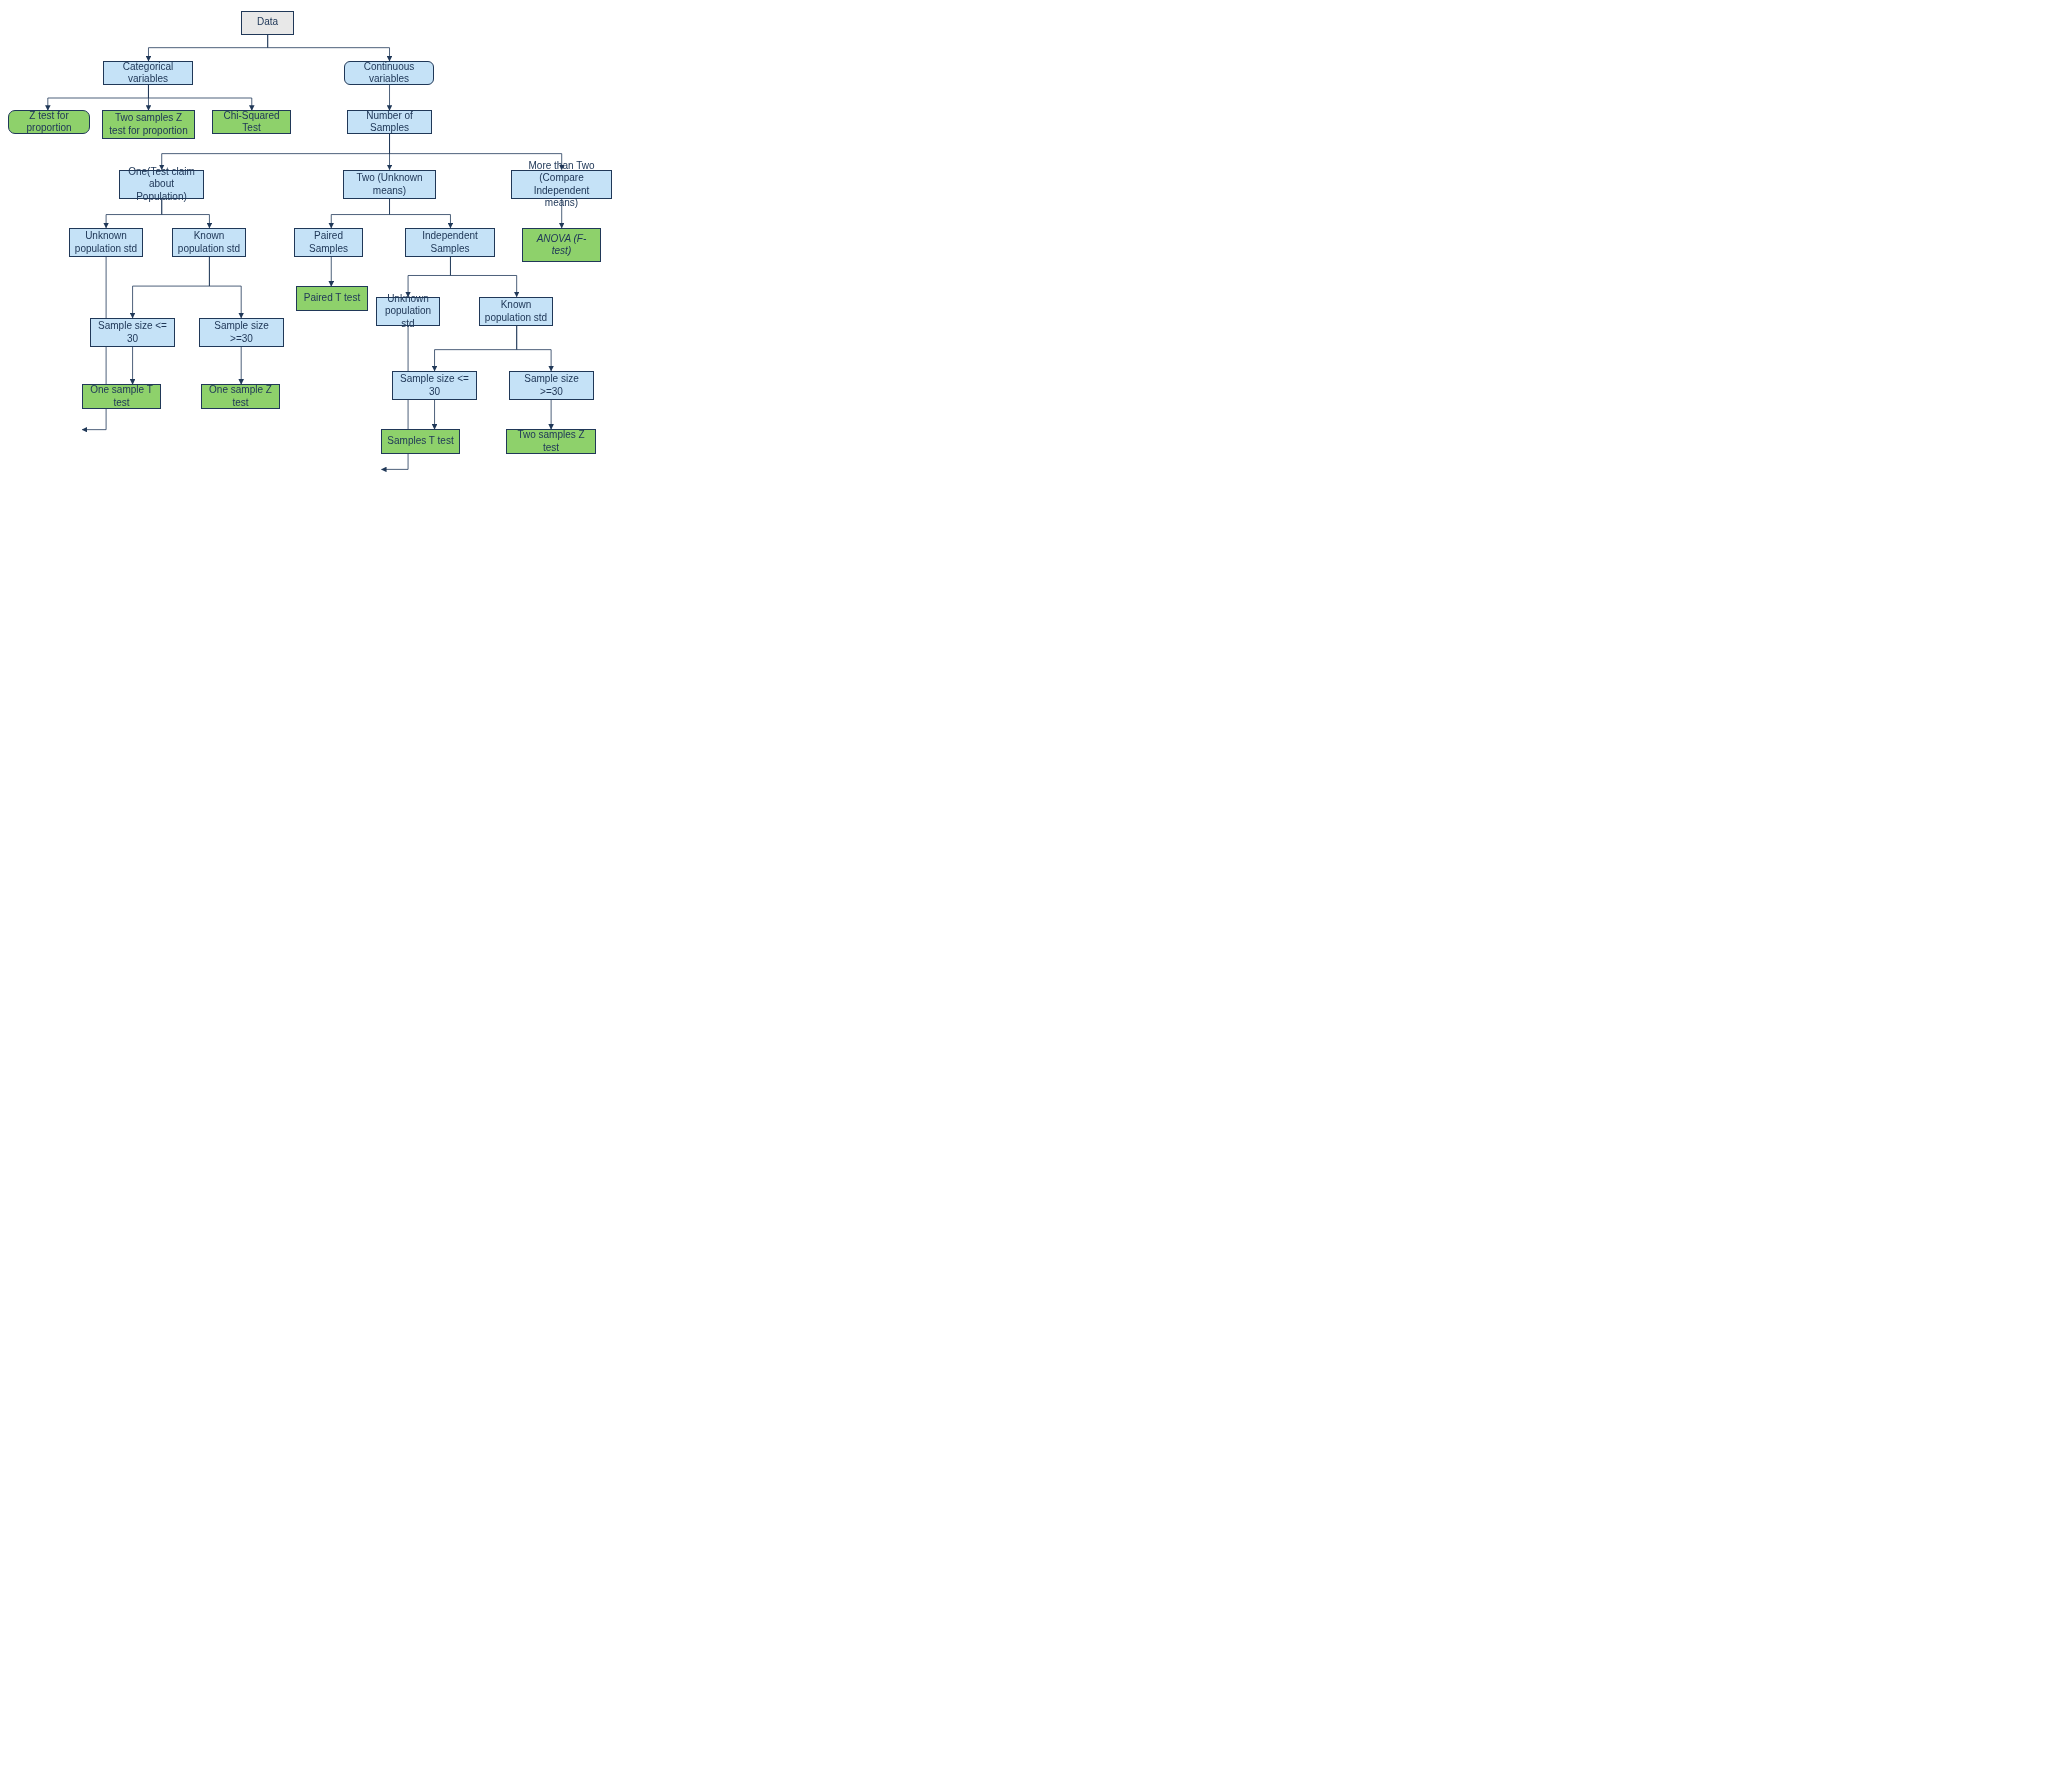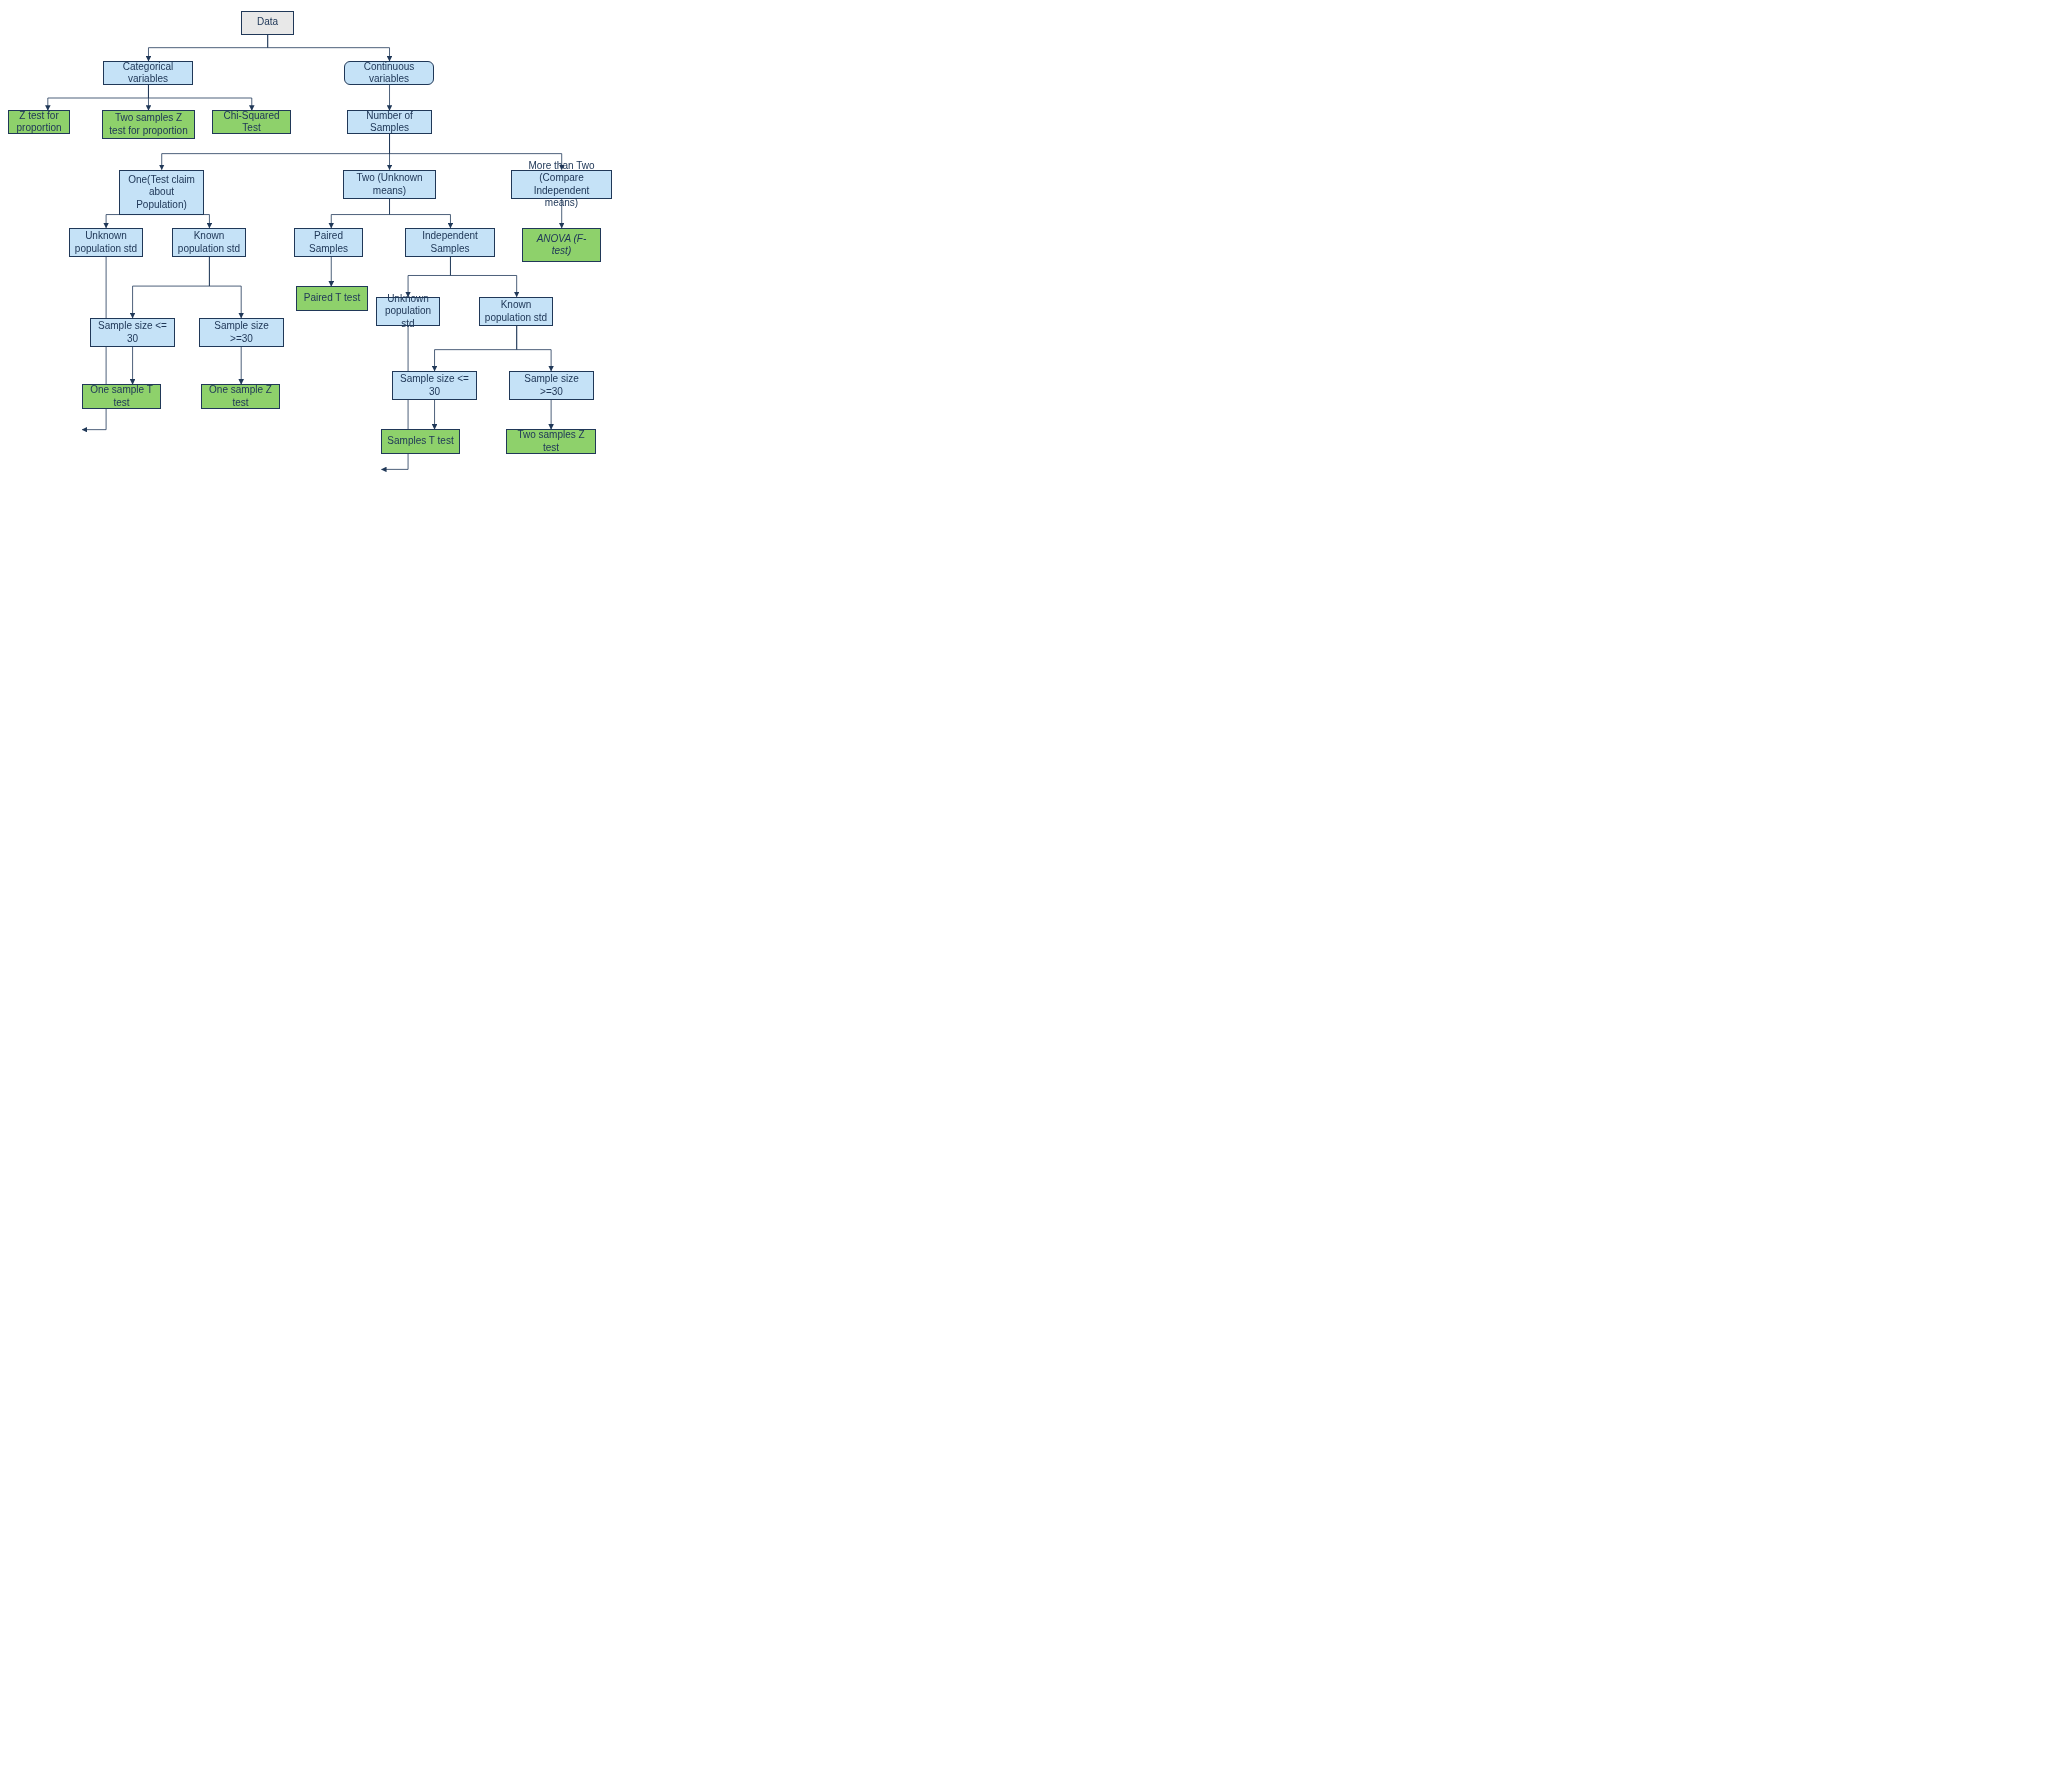--- a/index.html
+++ b/index.html
@@ -103,37 +103,37 @@
   </div>
 
   <div class="node blue" style="left:103px; top:61px; width:90px; height:24px;">
     <span>Categorical variables</span>
   </div>
 
   <div class="node blue" style="left:344px; top:61px; width:90px; height:24px;border-radius:6px;">
     <span>Continuous variables</span>
   </div>
 
-  <div class="node green" style="left:8px; top:110px; width:62px; height:24px;">
+  <div class="node green" style="left:8px; top:110px; width:82px; height:24px;border-radius:7px;">
     <span>Z test for proportion</span>
   </div>
 
   <div class="node green" style="left:102px; top:110px; width:93px; height:29px;">
     <span>Two samples Z test for proportion</span>
   </div>
 
   <div class="node green" style="left:212px; top:110px; width:79px; height:24px;">
     <span>Chi-Squared Test</span>
   </div>
 
   <div class="node blue" style="left:347px; top:110px; width:85px; height:24px;">
     <span>Number of Samples</span>
   </div>
 
-  <div class="node blue" style="left:119px; top:170px; width:85px; height:45px;">
+  <div class="node blue" style="left:119px; top:170px; width:85px; height:29px;">
     <span>One(Test claim about Population)</span>
   </div>
 
   <div class="node blue" style="left:343px; top:170px; width:93px; height:29px;">
     <span>Two (Unknown means)</span>
   </div>
 
   <div class="node blue" style="left:511px; top:170px; width:101px; height:29px;">
     <span>More than Two (Compare Independent means)</span>
   </div>

